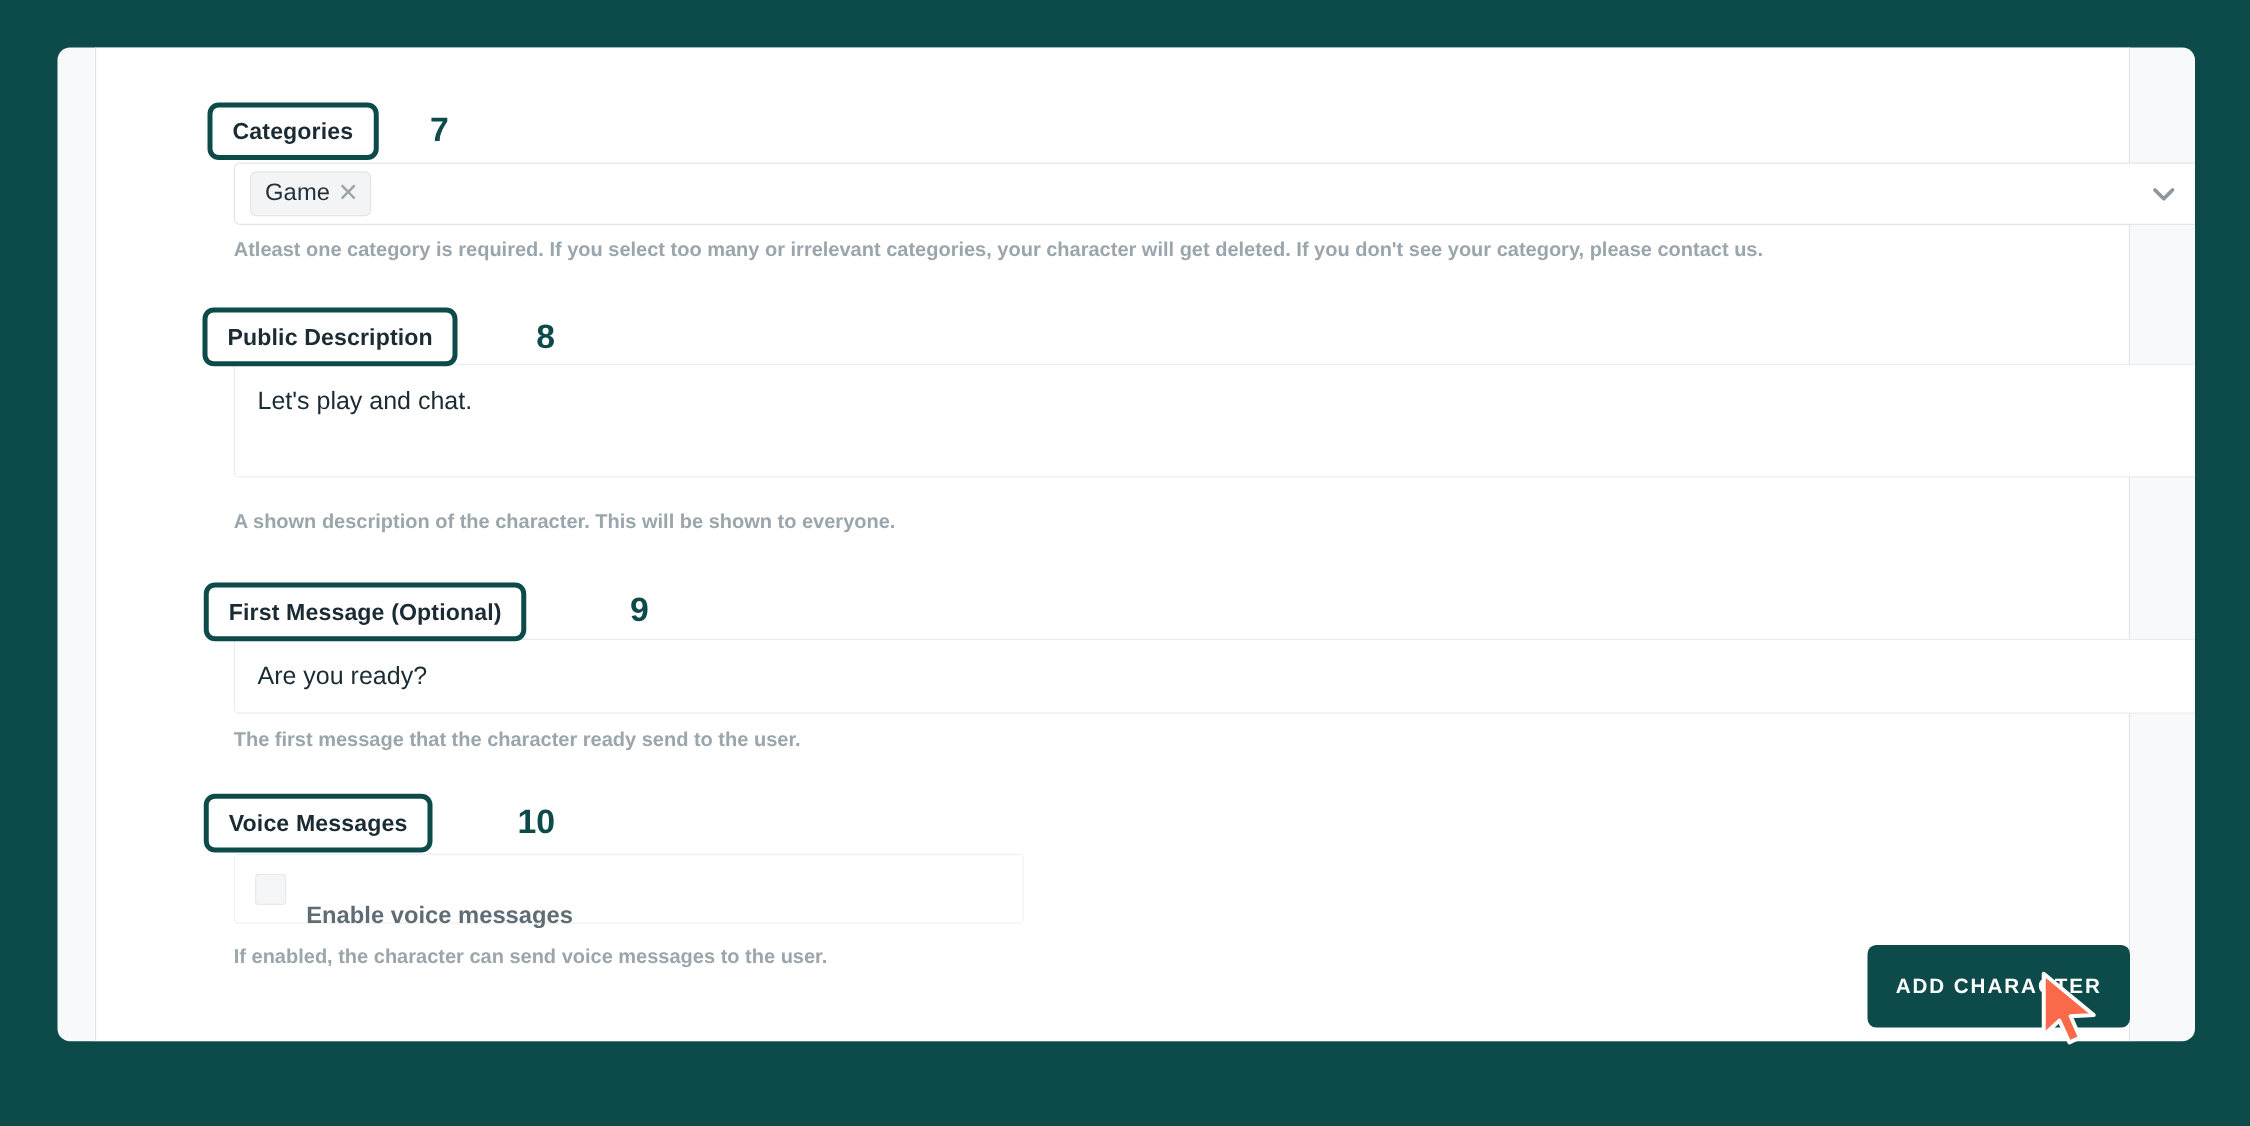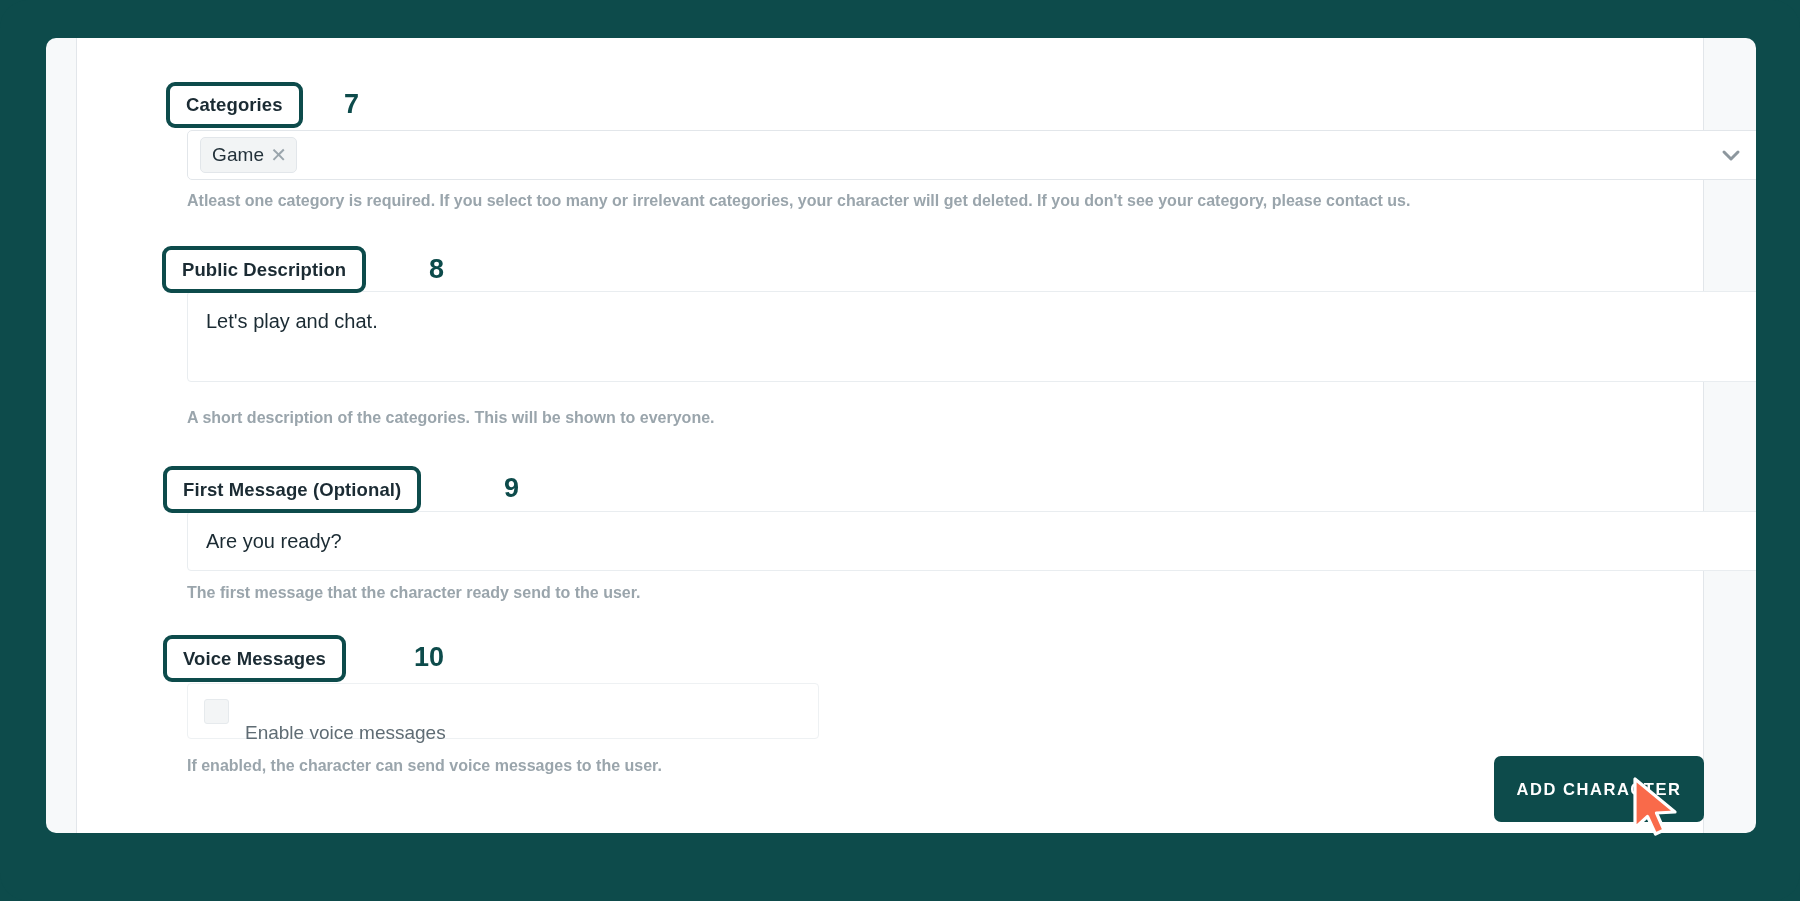--- a/index.html
+++ b/index.html
@@ -165,21 +165,21 @@
   .cb-box {
     width: 25px; height: 25px;
     background: #f3f5f6;
     border: 1px solid #e6eaed;
     border-radius: 3px;
     flex: none;
   }
   .cb-label {
     font-size: 19px;
     color: #5f6c74;
-    font-weight: 400;
+    font-weight: 700;
     margin-top: 44px;
   }
 
   
   #submit-btn {
     position: absolute;
     left: 1494px;
     top: 756px;
     width: 210px;
     height: 66px;
@@ -238,21 +238,21 @@
       </div>
       <span class="step-num" style="left:352px; top:216px;">8</span>
 
       <textarea class="ta" id="ta-description" style="left: 110px; top: 253px; width: 1580px; height: 91px;" placeholder="">Let's play and chat.</textarea>
       <span class="ta-resize" style="left:1676px; top:338px;">
         <svg width="16" height="16" viewBox="0 0 16 16">
           <path d="M15 5 L5 15 M15 10 L10 15" stroke="#b6bfc5" stroke-width="1.4"></path>
         </svg>
       </span>
 
-      <span class="helper" style="left:110px; top:371px;">A short description of the categories. This will be shown to everyone.</span>
+      <span class="helper" style="left:110px; top:371px;">A shown description of the character. This will be shown to everyone.</span>
 
       <div class="hl-box" style="left:86px; top:428px; height:47px;">
         <span class="hl-label">First Message (Optional)</span>
       </div>
       <span class="step-num" style="left:427px; top:435px;">9</span>
 
       <textarea class="ta" id="ta-first-message" style="left: 110px; top: 473px; width: 1580px; height: 60px;" placeholder="">Are you ready?</textarea>
       <span class="ta-resize" style="left:1676px; top:518px;">
         <svg width="16" height="16" viewBox="0 0 16 16">
           <path d="M15 5 L5 15 M15 10 L10 15" stroke="#b6bfc5" stroke-width="1.4"></path>

